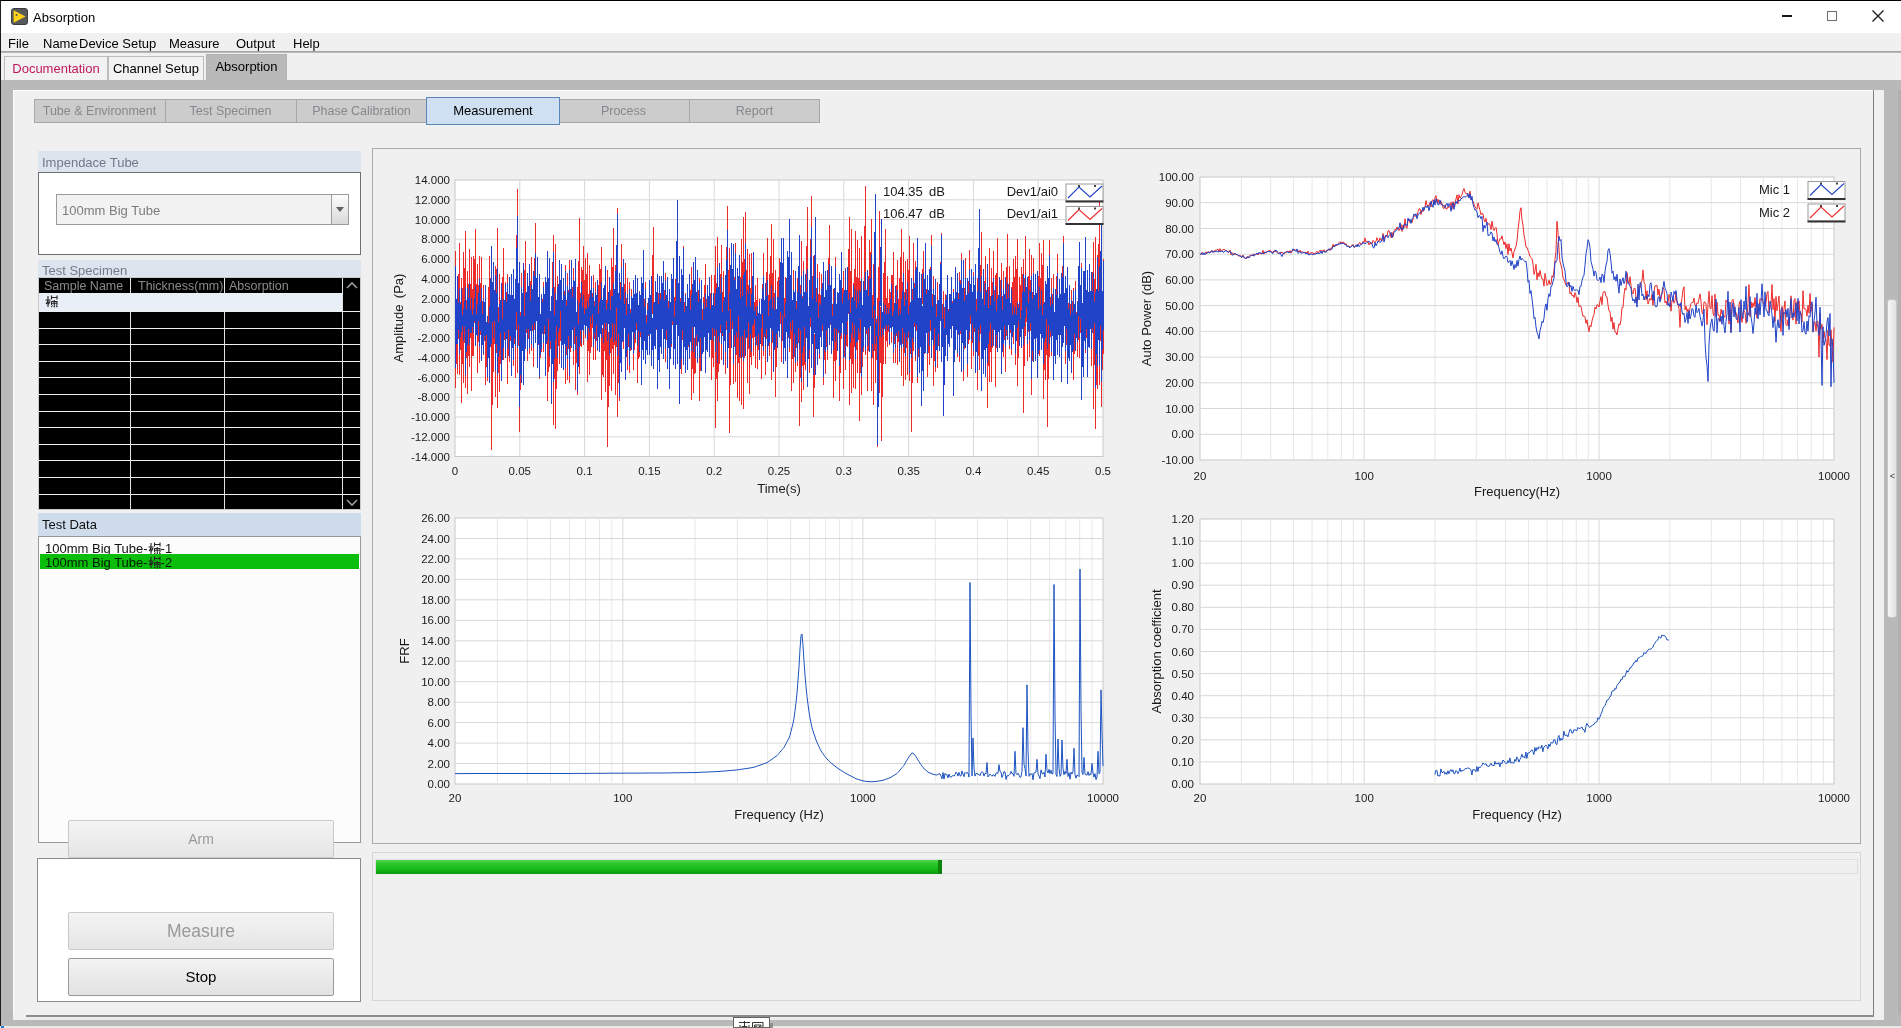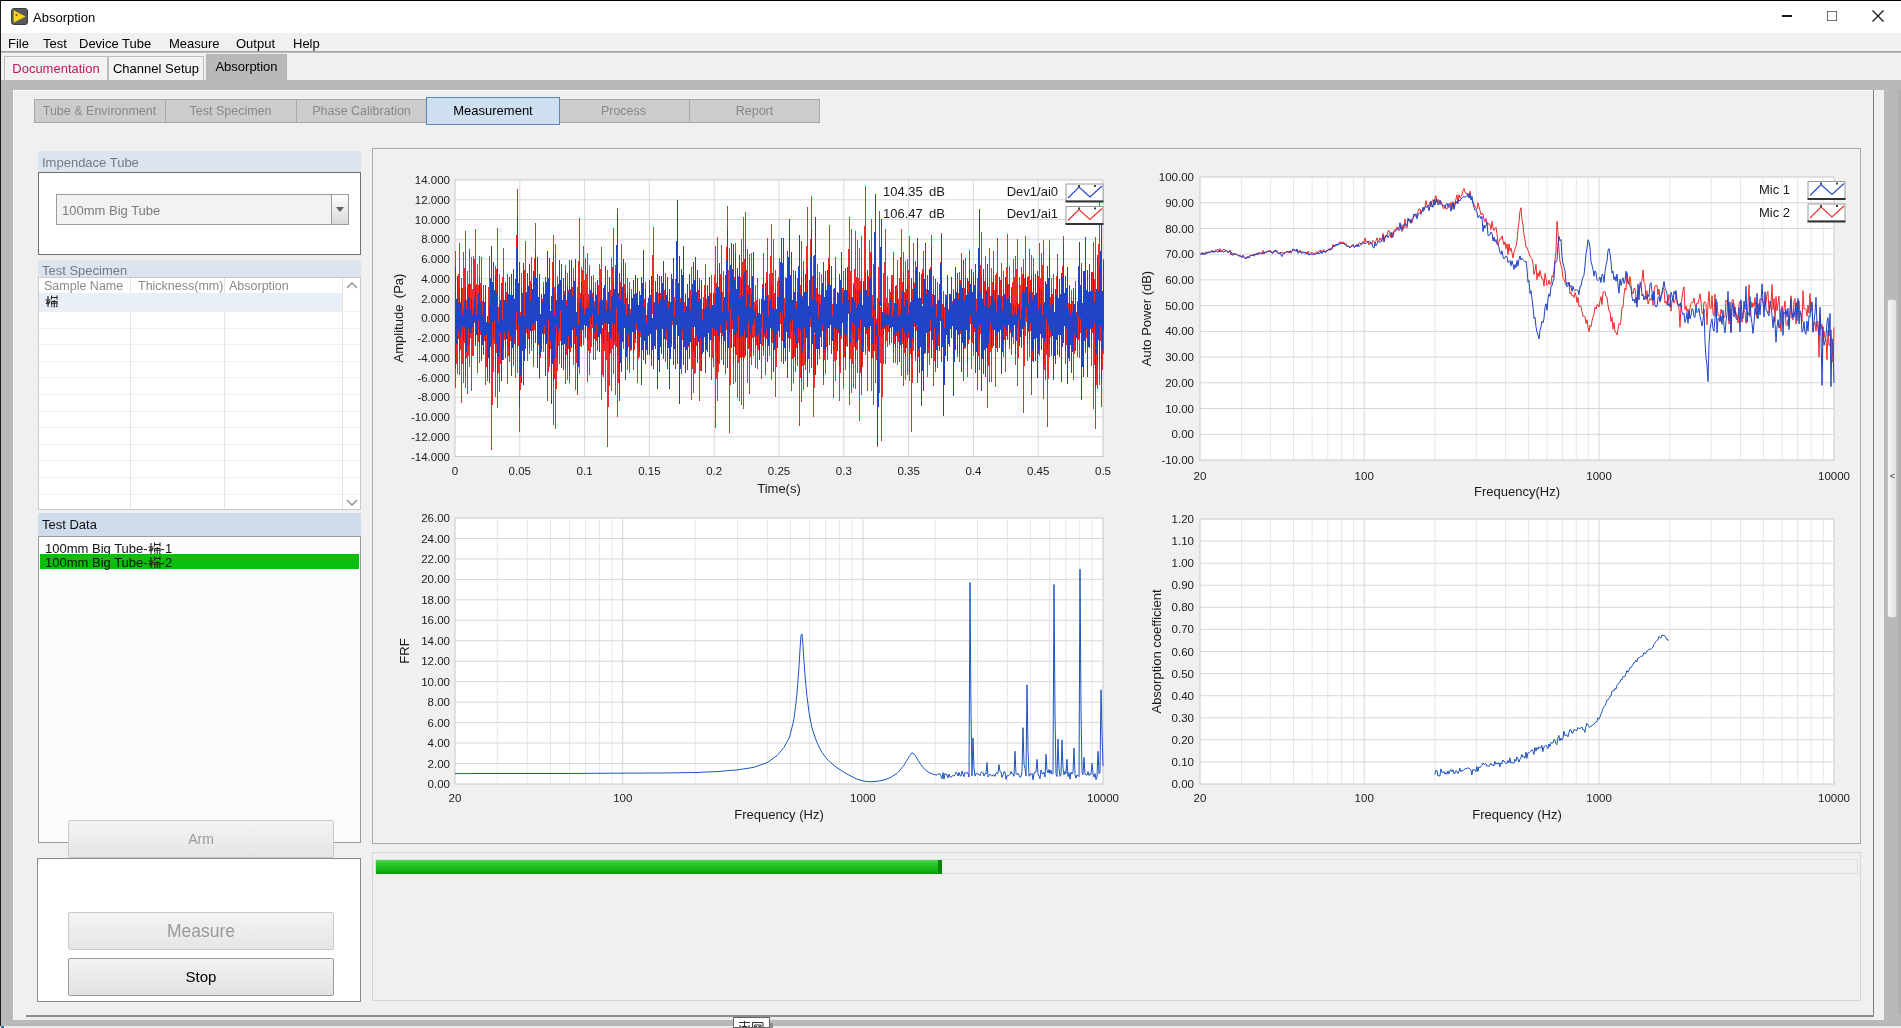--- a/index.html
+++ b/index.html
@@ -21,22 +21,22 @@
 
 <div class="abs" style="left:1782px;top:15px;width:10px;height:2px;background:#1a1a1a;"></div>
 <div class="abs" style="left:1827px;top:11px;width:10px;height:10px;border:1px solid #6e6e6e;"></div>
 <svg class="abs" style="left:1871px;top:9px;" width="14" height="14" viewBox="0 0 14 14">
  <path d="M1.5,1.5 L12.5,12.5 M12.5,1.5 L1.5,12.5" stroke="#1f1f1f" stroke-width="1.4"></path>
 </svg>
 
 <div class="abs" style="left:1px;top:33px;width:1900px;height:19px;background:#f0f0f0;border-bottom:1px solid #a5a5a5;"></div>
 <div class="abs" style="left:0;top:36px;width:1901px;height:13px;font-size:13px;color:#000;padding-left:15px;">
  <span class="abs" style="left:8px;">File</span>
- <span class="abs" style="left:43px;">Test</span>
- <span class="abs" style="left:79px;">Device Tube</span>
+ <span class="abs" style="left:43px;">Name</span>
+ <span class="abs" style="left:79px;">Device Setup</span>
  <span class="abs" style="left:169px;">Measure</span>
  <span class="abs" style="left:236px;">Output</span>
  <span class="abs" style="left:293px;">Help</span>
 </div>
 
 <div class="abs" style="left:1px;top:53px;width:1900px;height:27px;background:#f0f0f0;"></div>
 <div class="abs" style="left:4px;top:56px;width:104px;height:24px;background:#f2f2f2;border:1px solid #bcbcbc;border-bottom:none;font-size:13px;color:#be185d;text-align:center;line-height:23px;">Documentation</div>
 <div class="abs" style="left:108px;top:56px;width:96px;height:24px;background:#f2f2f2;border:1px solid #bcbcbc;border-bottom:none;font-size:13px;color:#000;text-align:center;line-height:23px;">Channel Setup</div>
 <div class="abs" style="left:206px;top:54px;width:81px;height:26px;background:#b9b9b9;border:1px solid #b2b2b2;border-bottom:none;font-size:13px;color:#000;text-align:center;line-height:24px;">Absorption</div>
 
@@ -72,21 +72,21 @@
 <div class="abs" style="left:38px;top:172px;width:323px;height:83px;background:#fff;border:1px solid #707070;"></div>
 <div class="abs" style="left:56px;top:194px;width:293px;height:31px;background:#f2f2f2;border:1px solid #9b9b9b;"></div>
 <div class="abs" style="left:62px;top:203px;font-size:13px;color:#7c7c7c;">100mm Big Tube</div>
 <div class="abs" style="left:331px;top:195px;width:17px;height:29px;background:linear-gradient(180deg,#fdfdfd,#d9d9d9);border-left:1px solid #9b9b9b;"></div>
 <div class="abs" style="left:336px;top:207px;width:0;height:0;border-left:4.5px solid transparent;border-right:4.5px solid transparent;border-top:5px solid #606060;"></div>
 <div class="abs" style="left:1898px;top:90px;width:3px;height:925px;background:#b0b0b0;"></div>
 
 <div class="abs" style="left:38px;top:260px;width:323px;height:20px;background:#dce4ee;"></div>
 <div class="abs" style="left:42px;top:263px;font-size:13px;color:#75798a;">Test Specimen</div>
 
-<div class="abs" style="left:38px;top:277px;width:323px;height:233px;background:#ffffff;border:1px solid #c9c9c9;">
+<div class="abs" style="left:38px;top:277px;width:323px;height:233px;background:#000000;border:1px solid #c9c9c9;">
   <div class="abs" style="left:91px;top:0;width:1px;height:231px;background:#e3e3e3;"></div>
   <div class="abs" style="left:185px;top:0;width:1px;height:231px;background:#e3e3e3;"></div>
   <div class="abs" style="left:303px;top:0;width:1px;height:231px;background:#e3e3e3;"></div>
   <div class="abs" style="left:0;top:33px;width:321px;height:1px;background:#efefef;"></div>
     <div class="abs" style="left:0;top:49.6px;width:321px;height:1px;background:#efefef;"></div>
     <div class="abs" style="left:0;top:66.2px;width:321px;height:1px;background:#efefef;"></div>
     <div class="abs" style="left:0;top:82.80000000000001px;width:321px;height:1px;background:#efefef;"></div>
     <div class="abs" style="left:0;top:99.4px;width:321px;height:1px;background:#efefef;"></div>
     <div class="abs" style="left:0;top:116.0px;width:321px;height:1px;background:#efefef;"></div>
     <div class="abs" style="left:0;top:132.6px;width:321px;height:1px;background:#efefef;"></div>

